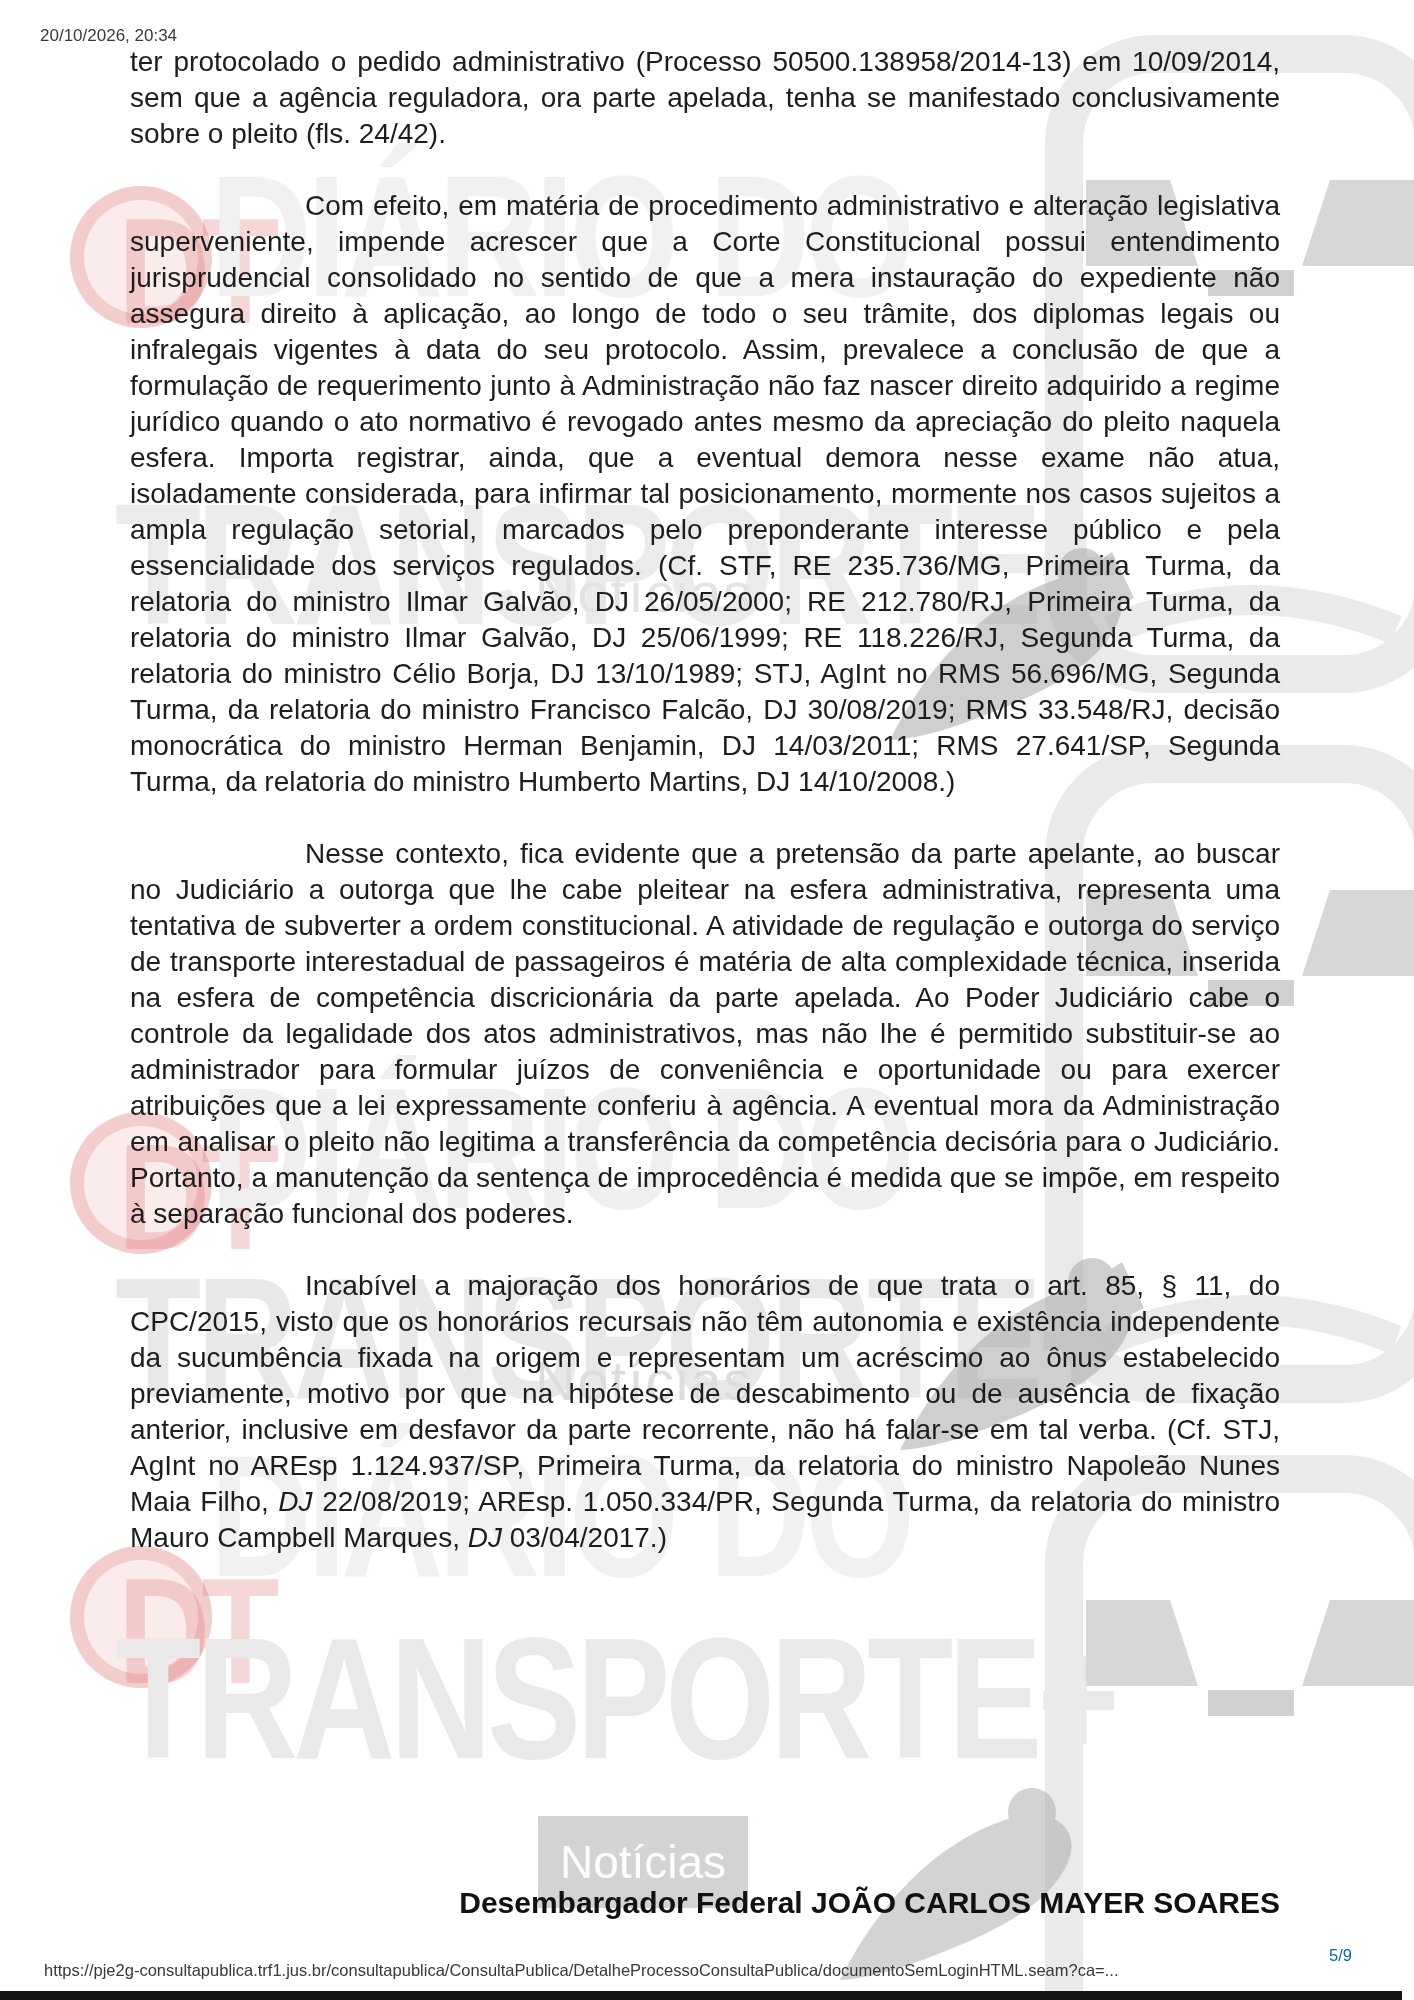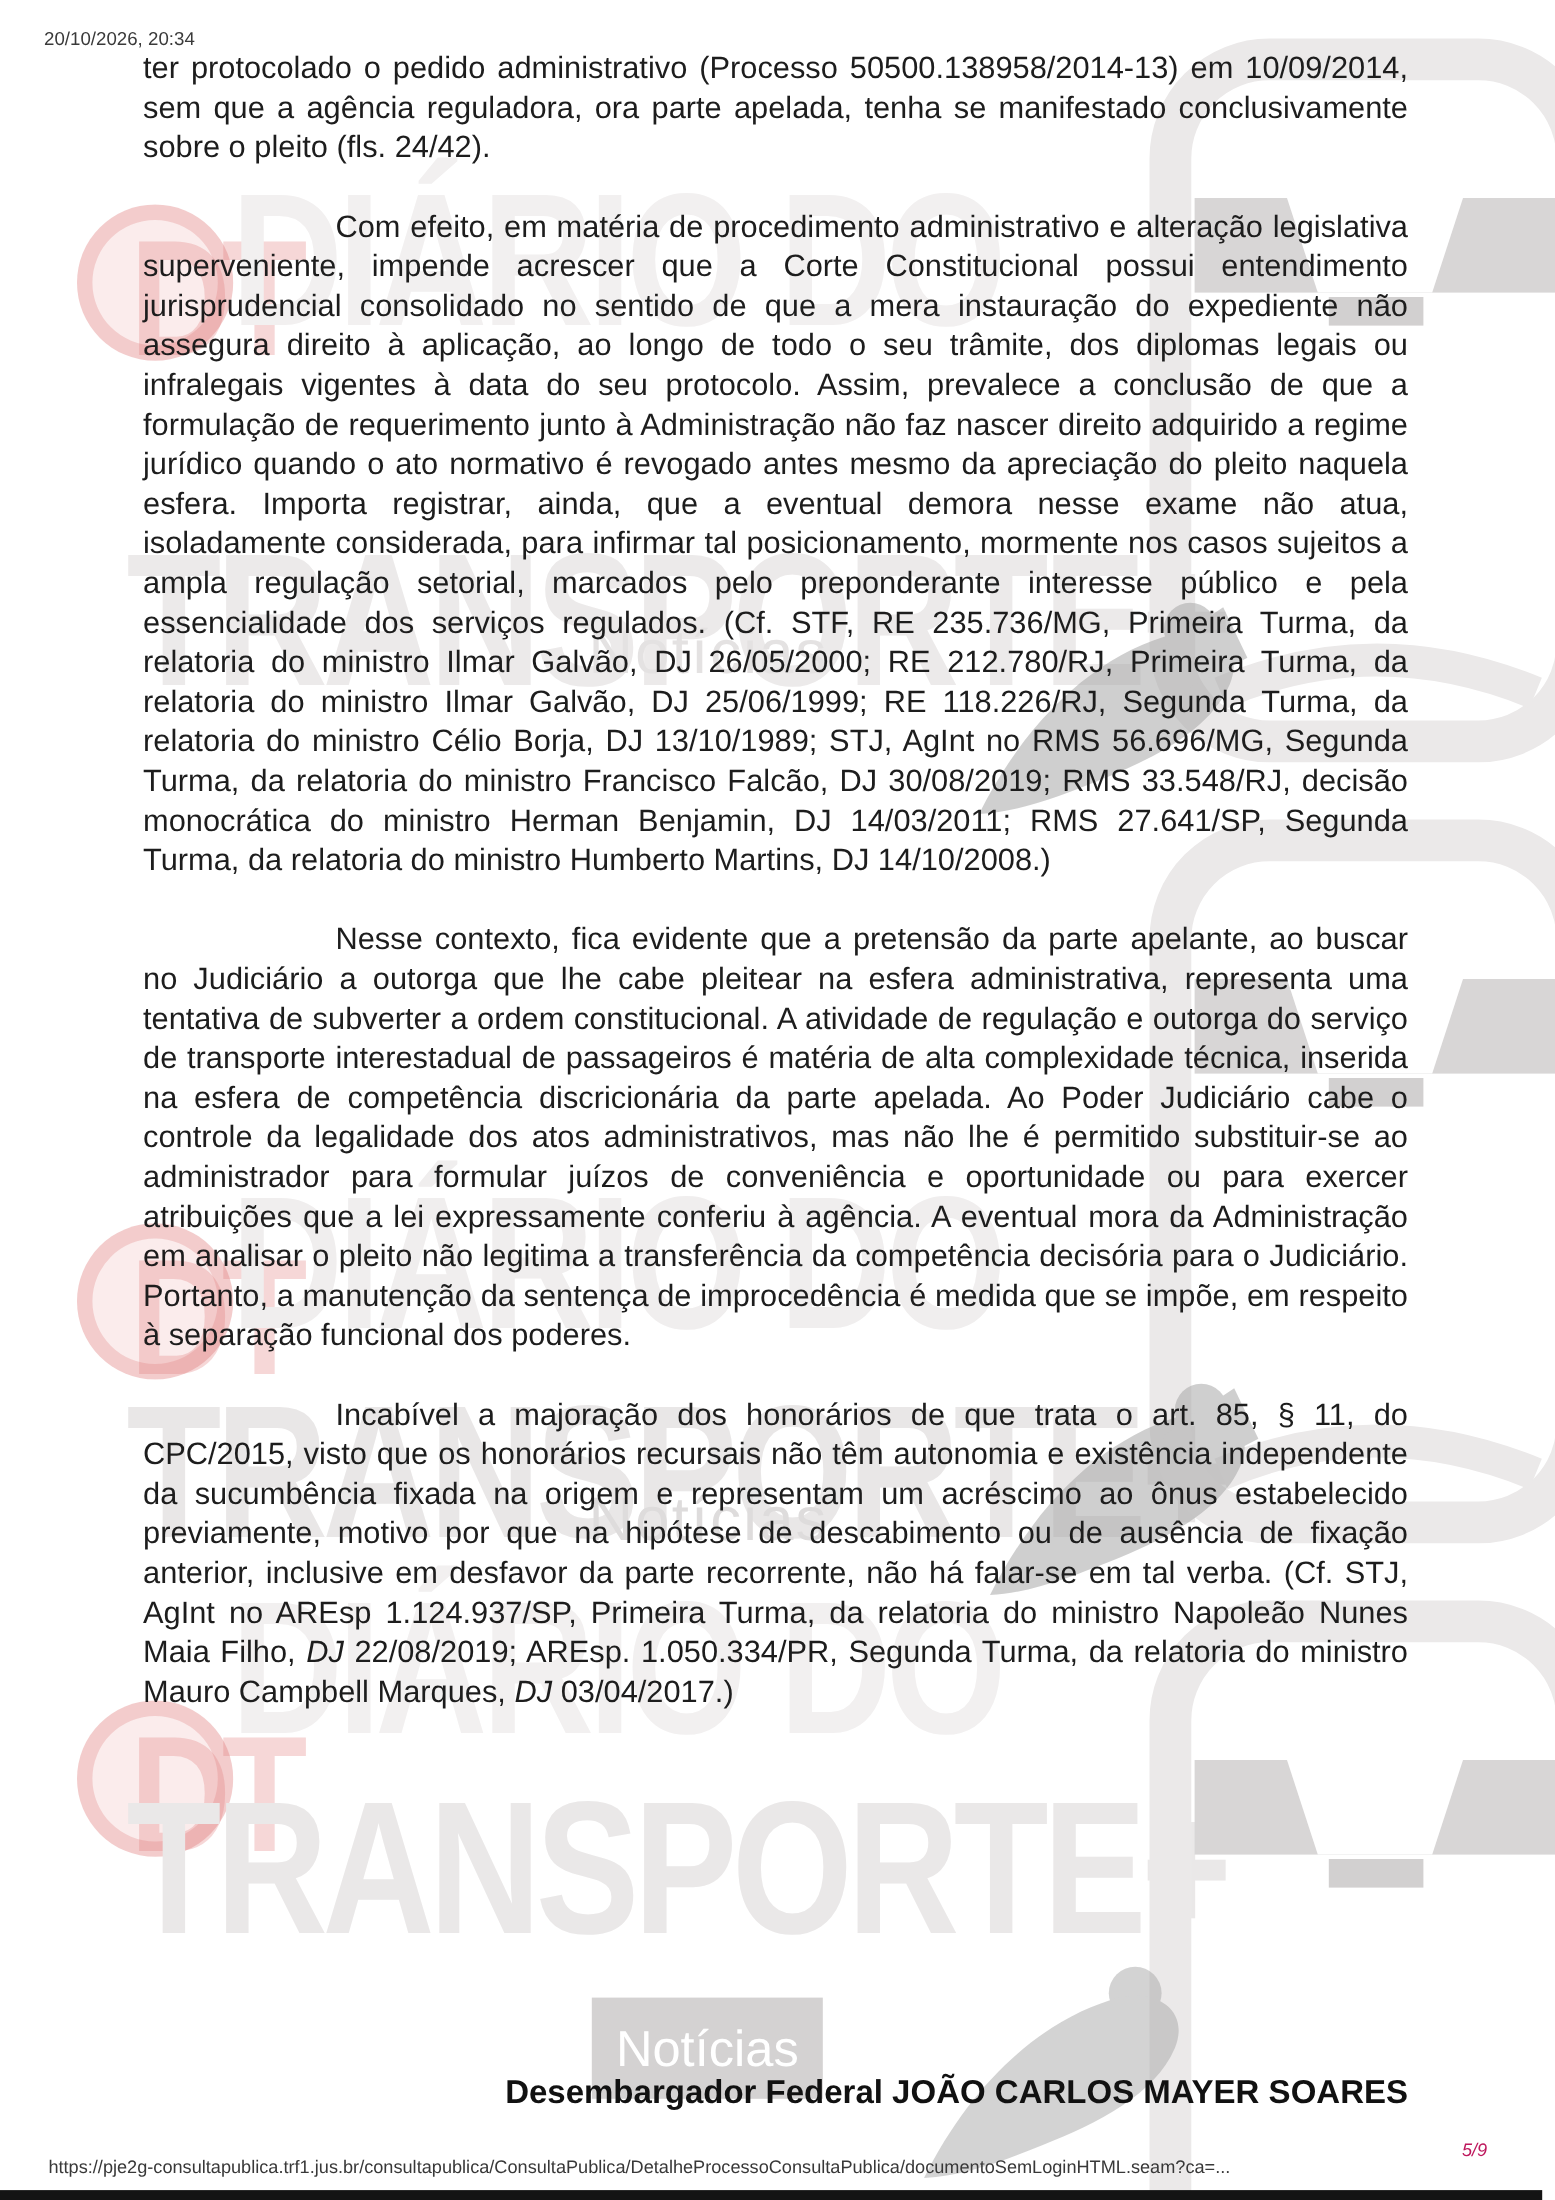--- a/index.html
+++ b/index.html
@@ -65,21 +65,21 @@
   .hdr-title{
     position:absolute;left:0;top:26px;width:100%;
     text-align:center;font-size:17px;color:#3a3a3a;z-index:3;
   }
   .ftr-url{
     position:absolute;left:44px;top:1946px;
     font-size:16.5px;color:#383838;z-index:3;margin-top:15px;
   }
   .ftr-page{
     position:absolute;right:62px;top:1946px;
-    font-size:16.5px;color:#be185d;z-index:3;font-style:italic;
+    font-size:16.5px;color:#0369a1;z-index:3;
   }
   .bottom-bar{
     position:absolute;left:0;top:1991px;width:1402px;height:9px;
     background:#141414;z-index:3;
   }
   
   .content{
     position:absolute;left:130px;top:44px;width:1150px;z-index:2;
   }
   .para{

